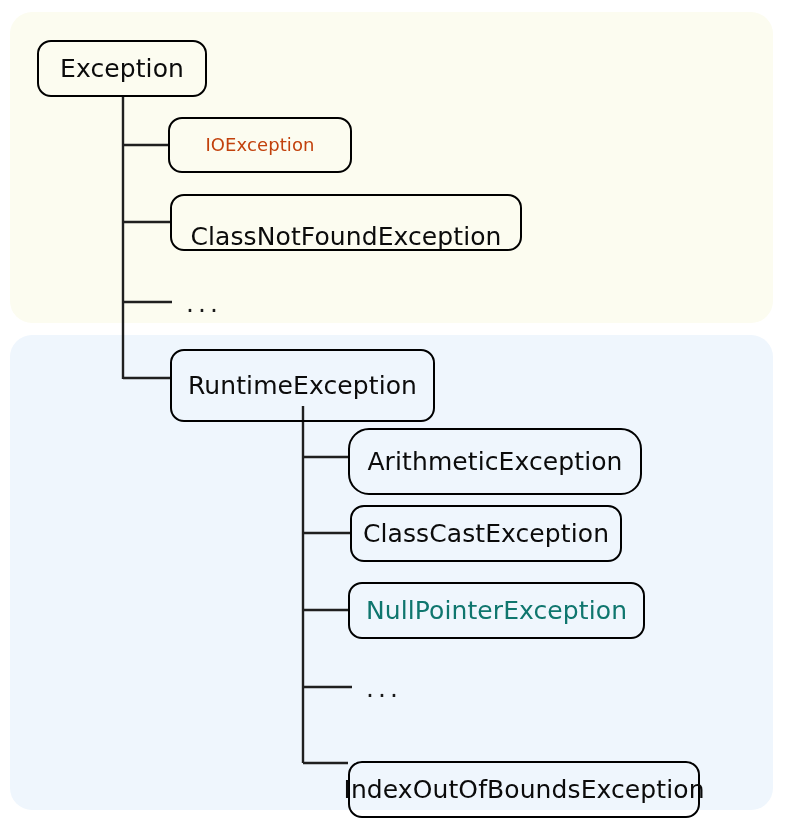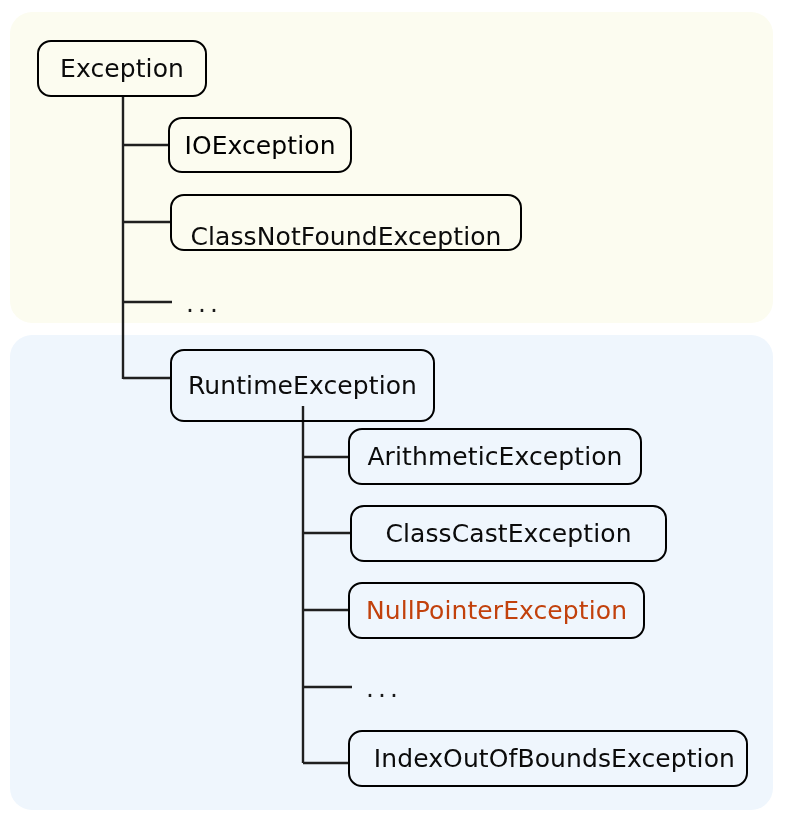--- a/index.html
+++ b/index.html
@@ -83,37 +83,37 @@
       <path d="M 303 610 L 348 610" stroke="#1f1f1f" stroke-width="2.4" fill="none" stroke-linecap="butt"></path>
       <path d="M 303 687 L 352 687" stroke="#1f1f1f" stroke-width="2.4" fill="none" stroke-linecap="butt"></path>
       <path d="M 303 763 L 348 763" stroke="#1f1f1f" stroke-width="2.4" fill="none" stroke-linecap="butt"></path>
     </svg>
 
   <div id="node-layer">
       <div class="node" style="left: 37px; top: 40px; width: 170px; height: 57px; border-color: rgb(0, 0, 0);">
         <span class="node-label" style="font-size: 25px; color: rgb(11, 11, 11);">Exception</span>
       </div>
       <div class="node" style="left: 168px; top: 117px; width: 184px; height: 56px; border-color: rgb(0, 0, 0);">
-        <span class="node-label" style="font-size: 25px; color: #000000;">IOException</span>
+        <span class="node-label" style="font-size: 18px; color: #c2410c;">IOException</span>
       </div>
       <div class="node" style="left: 170px; top: 194px; width: 352px; height: 57px; border-color: rgb(0, 0, 0); align-items: flex-end;">
         <span class="node-label" style="font-size: 25px; color: rgb(11, 11, 11);">ClassNotFoundException</span>
       </div>
       <div class="node" style="left: 170px; top: 349px; width: 265px; height: 73px; border-color: rgb(0, 0, 0);">
         <span class="node-label" style="font-size: 25px; color: rgb(11, 11, 11);">RuntimeException</span>
       </div>
-      <div class="node" style="left: 348px; top: 428px; width: 294px; height: 57px; border-color: rgb(0, 0, 0);">
+      <div class="node" style="left: 348px; top: 428px; width: 294px; height: 67px; border-color: rgb(0, 0, 0); border-radius: 21px;">
         <span class="node-label" style="font-size: 25px; color: rgb(11, 11, 11);">ArithmeticException</span>
       </div>
-      <div class="node" style="left: 350px; top: 505px; width: 317px; height: 57px; border-color: rgb(0, 0, 0); justify-content: center;">
+      <div class="node" style="left: 350px; top: 505px; width: 272px; height: 57px; border-color: rgb(0, 0, 0); justify-content: center;">
         <span class="node-label" style="font-size: 25px; color: rgb(11, 11, 11);">ClassCastException</span>
       </div>
       <div class="node" style="left: 348px; top: 582px; width: 297px; height: 57px; border-color: rgb(0, 0, 0);">
-        <span class="node-label" style="font-size: 25px; color: #c2410c;">NullPointerException</span>
+        <span class="node-label" style="font-size: 25px; color: #0f766e;">NullPointerException</span>
       </div>
-      <div class="node" style="left: 348px; top: 730px; width: 400px; height: 57px; border-color: rgb(0, 0, 0); justify-content: flex-end;">
+      <div class="node" style="left: 348px; top: 761px; width: 352px; height: 57px; border-color: rgb(0, 0, 0);">
         <span class="node-label" style="font-size: 25px; color: rgb(11, 11, 11);">IndexOutOfBoundsException</span>
       </div>
       <div class="ellipsis" style="left: 186px; top: 291px;">...</div>
       <div class="ellipsis" style="left: 366px; top: 676px;">...</div>
     </div>
 
 </div>
 
 </body></html>

